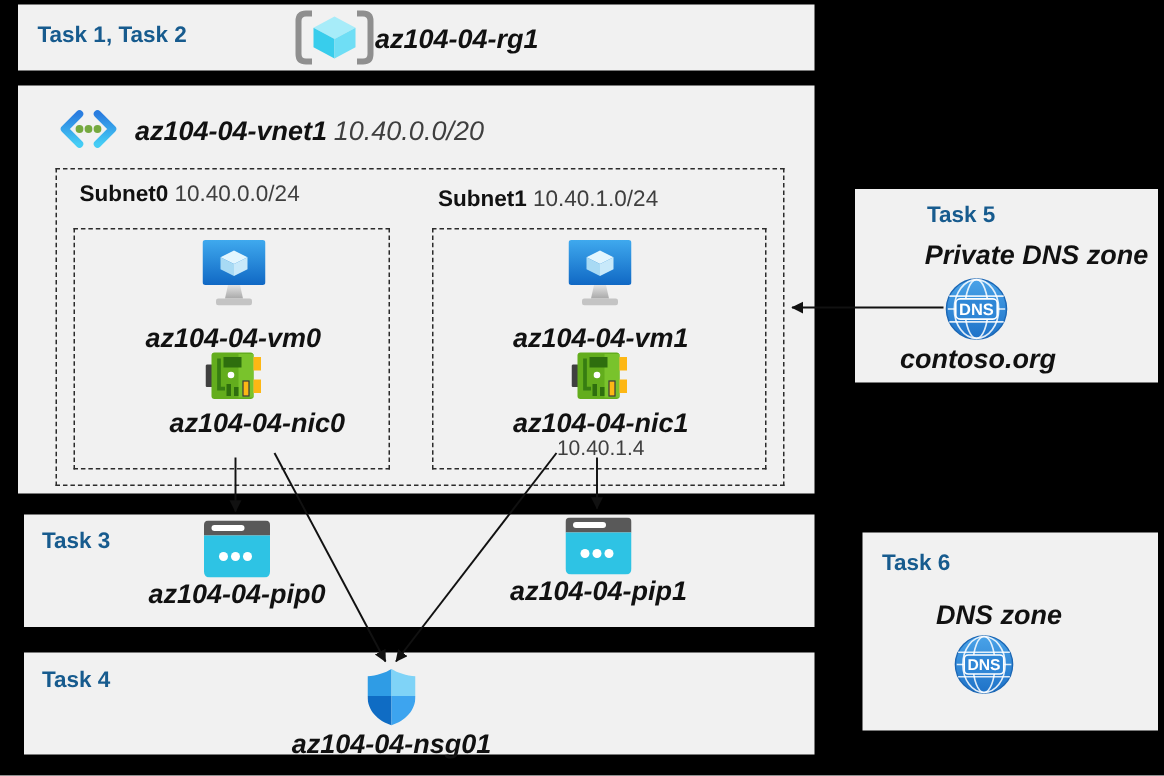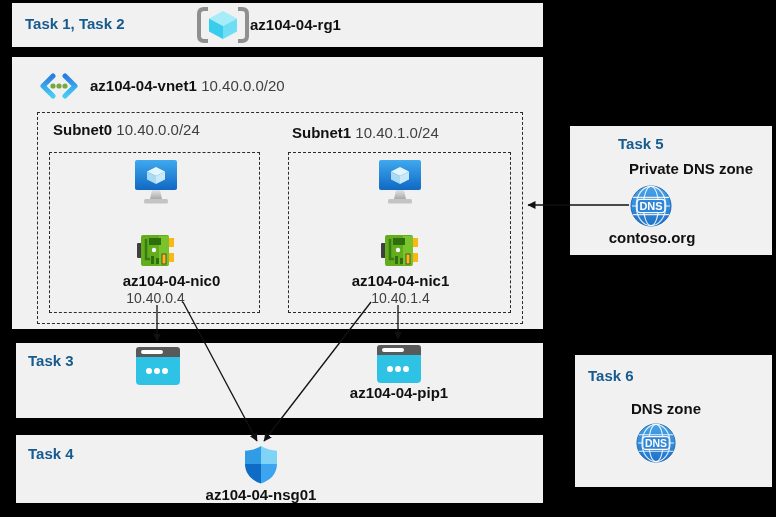--- a/index.html
+++ b/index.html
@@ -1,21 +1,21 @@
 <!DOCTYPE html>
 <html><head>
 <meta charset="utf-8">
 <style>
   html,body{margin:0;padding:0;background:#fff;}
   .stage{position:relative;width:776px;height:517px;background:#000000;
          font-family:"Liberation Sans","DejaVu Sans",sans-serif;overflow:hidden;}
   .abs{position:absolute;}
   .band{position:absolute;background:#f1f1f1;}
   .tasklabel{position:absolute;font-size:15px;font-weight:bold;color:#175b8e;white-space:nowrap;}
-  .rname{font-size:15px;font-weight:bold;color:#111;white-space:nowrap;}
+  .rname{font-size:18px;font-weight:bold;color:#111;white-space:nowrap;font-style:italic;}
   .plain{font-weight:normal;color:#3f3f3f;}
   .ctr{text-align:center;}
   .ip{font-size:14px;color:#3f3f3f;}
   .frame{position:absolute;left:2px;top:53px;width:770px;height:459px;
          border:2px solid #000;box-sizing:border-box;}
   .dashed{position:absolute;border:1px dashed #2b2b2b;box-sizing:border-box;}
   .sublabel{position:absolute;font-size:15px;color:#111;white-space:nowrap;}
   .sublabel b{font-weight:bold;}
   svg{display:block;}
   #arrow-overlay{position:absolute;left:0;top:0;pointer-events:none;z-index:50;}
@@ -88,50 +88,51 @@
     </div>
     <div class="dashed" style="left:37px;top:95px;width:211px;height:161px;">
       <svg class="abs" style="left:85px;top:7px;" width="42" height="48" viewBox="0 0 42 48">
         <rect x="0" y="0" width="42" height="30" rx="2" fill="url(#vmg)"></rect>
         <polygon points="21,7 30,11.5 21,16 12,11.5" fill="#e3f6fe"></polygon>
         <polygon points="12,11.5 21,16 21,24 12,19.5" fill="#a8daf4"></polygon>
         <polygon points="30,11.5 21,16 21,24 30,19.5" fill="#c8e9fa"></polygon>
         <polygon points="17,30 25,30 27,39 15,39" fill="url(#standg)"></polygon>
         <rect x="9" y="39" width="24" height="4.5" rx="1.5" fill="#c4c4c4"></rect>
       </svg>
+      <div class="rname abs ctr" style="left:0;width:211px;top:62px;">az104-04-vm0</div>
       <svg class="abs" style="left:87px;top:81px;" width="38" height="34" viewBox="0 0 38 34">
         <rect x="0" y="9" width="5" height="15" rx="1" fill="#404040"></rect>
         <rect x="4" y="1" width="28" height="31" rx="2" fill="#63ad1d"></rect>
         <rect x="22" y="2" width="10" height="29" fill="#79c32c"></rect>
         <rect x="12" y="4" width="12" height="7" fill="#2e6e0e"></rect>
         <path d="M9,5 v20 h4" stroke="#377d12" stroke-width="2.5" fill="none"></path>
         <circle cx="17" cy="16" r="2.2" fill="#ffffff"></circle>
         <rect x="14" y="22" width="3" height="8" fill="#2e6e0e"></rect>
         <rect x="19" y="24" width="3" height="6" fill="#2e6e0e"></rect>
         <rect x="32" y="4" width="5" height="9" fill="#fdb714"></rect>
         <rect x="32" y="19" width="5" height="9" fill="#fdb714"></rect>
         <rect x="25" y="20" width="4" height="10" fill="#fdb714" stroke="#3a3a3a" stroke-width="0.8"></rect>
       </svg>
       <div class="rname abs ctr" style="left:16px;width:211px;top:119px;">az104-04-nic0</div>
-      <div class="ip abs ctr" style="left:0;width:211px;top:137px;">10.40.0.4</div>
     </div>
 
     <div class="sublabel" style="left:280px;top:67px;">
       <b>Subnet1</b>
       <span class="plain">10.40.1.0/24</span>
     </div>
     <div class="dashed" style="left:276px;top:95px;width:223px;height:161px;">
       <svg class="abs" style="left:90px;top:7px;" width="42" height="48" viewBox="0 0 42 48">
         <rect x="0" y="0" width="42" height="30" rx="2" fill="url(#vmg)"></rect>
         <polygon points="21,7 30,11.5 21,16 12,11.5" fill="#e3f6fe"></polygon>
         <polygon points="12,11.5 21,16 21,24 12,19.5" fill="#a8daf4"></polygon>
         <polygon points="30,11.5 21,16 21,24 30,19.5" fill="#c8e9fa"></polygon>
         <polygon points="17,30 25,30 27,39 15,39" fill="url(#standg)"></polygon>
         <rect x="9" y="39" width="24" height="4.5" rx="1.5" fill="#c4c4c4"></rect>
       </svg>
+      <div class="rname abs ctr" style="left:0;width:223px;top:62px;">az104-04-vm1</div>
       <svg class="abs" style="left:92px;top:81px;" width="38" height="34" viewBox="0 0 38 34">
         <rect x="0" y="9" width="5" height="15" rx="1" fill="#404040"></rect>
         <rect x="4" y="1" width="28" height="31" rx="2" fill="#63ad1d"></rect>
         <rect x="22" y="2" width="10" height="29" fill="#79c32c"></rect>
         <rect x="12" y="4" width="12" height="7" fill="#2e6e0e"></rect>
         <path d="M9,5 v20 h4" stroke="#377d12" stroke-width="2.5" fill="none"></path>
         <circle cx="17" cy="16" r="2.2" fill="#ffffff"></circle>
         <rect x="14" y="22" width="3" height="8" fill="#2e6e0e"></rect>
         <rect x="19" y="24" width="3" height="6" fill="#2e6e0e"></rect>
         <rect x="32" y="4" width="5" height="9" fill="#fdb714"></rect>
@@ -146,20 +147,21 @@
   <div class="band" style="left:16px;top:343px;width:527px;height:75px;">
     <div class="tasklabel" style="left:12px;top:9px;">Task 3</div>
     <svg class="abs" style="left:120px;top:4px;" width="44" height="38" viewBox="0 0 44 38">
       <path d="M3,0 h38 q3,0 3,3 v7 H0 V3 q0,-3 3,-3 Z" fill="#595959"></path>
       <rect x="5" y="3" width="22" height="4" rx="2" fill="#ffffff"></rect>
       <path d="M0,10 h44 v24 q0,4 -4,4 H4 q-4,0 -4,-4 Z" fill="#2ec3e4"></path>
       <circle cx="13" cy="24" r="3" fill="#ffffff"></circle>
       <circle cx="21" cy="24" r="3" fill="#ffffff"></circle>
       <circle cx="29" cy="24" r="3" fill="#ffffff"></circle>
     </svg>
+    <div class="rname abs ctr" style="left:62px;width:160px;top:43px;">az104-04-pip0</div>
     <svg class="abs" style="left:361px;top:2px;" width="44" height="38" viewBox="0 0 44 38">
       <path d="M3,0 h38 q3,0 3,3 v7 H0 V3 q0,-3 3,-3 Z" fill="#595959"></path>
       <rect x="5" y="3" width="22" height="4" rx="2" fill="#ffffff"></rect>
       <path d="M0,10 h44 v24 q0,4 -4,4 H4 q-4,0 -4,-4 Z" fill="#2ec3e4"></path>
       <circle cx="13" cy="24" r="3" fill="#ffffff"></circle>
       <circle cx="21" cy="24" r="3" fill="#ffffff"></circle>
       <circle cx="29" cy="24" r="3" fill="#ffffff"></circle>
     </svg>
     <div class="rname abs ctr" style="left:303px;width:160px;top:41px;">az104-04-pip1</div>
   </div>

